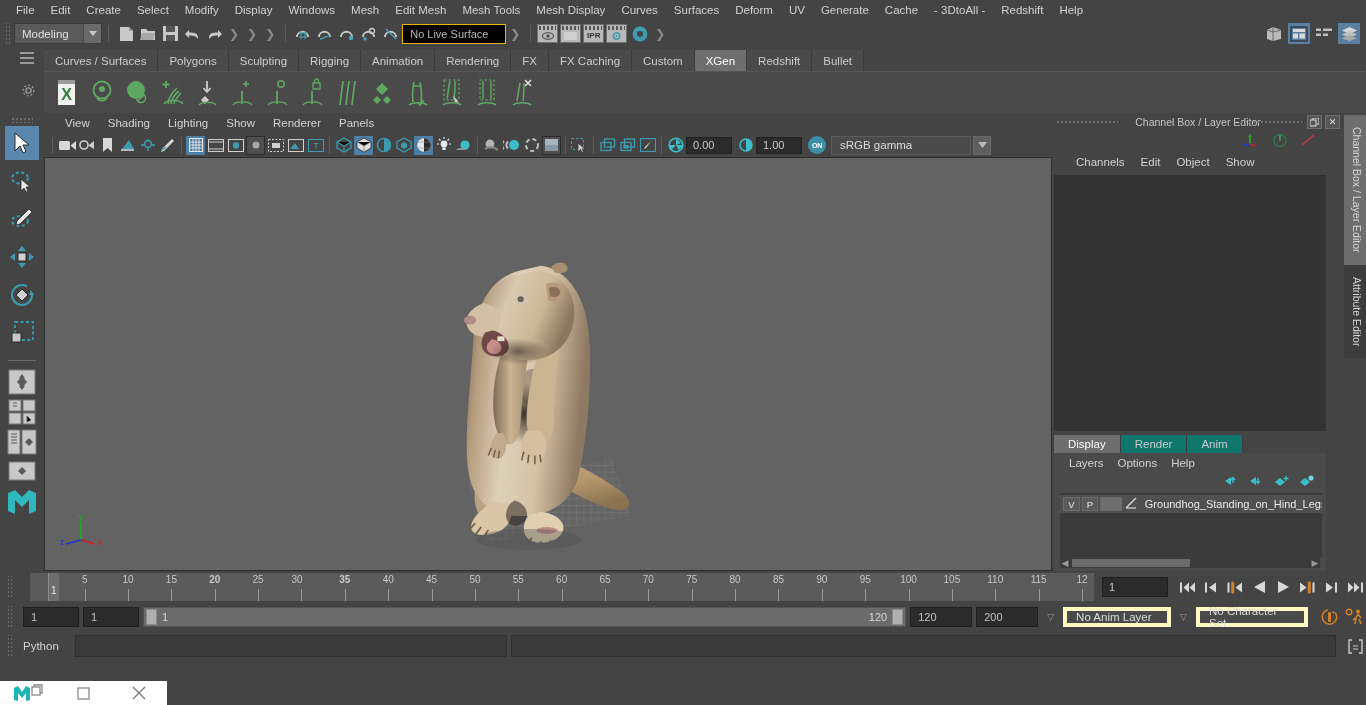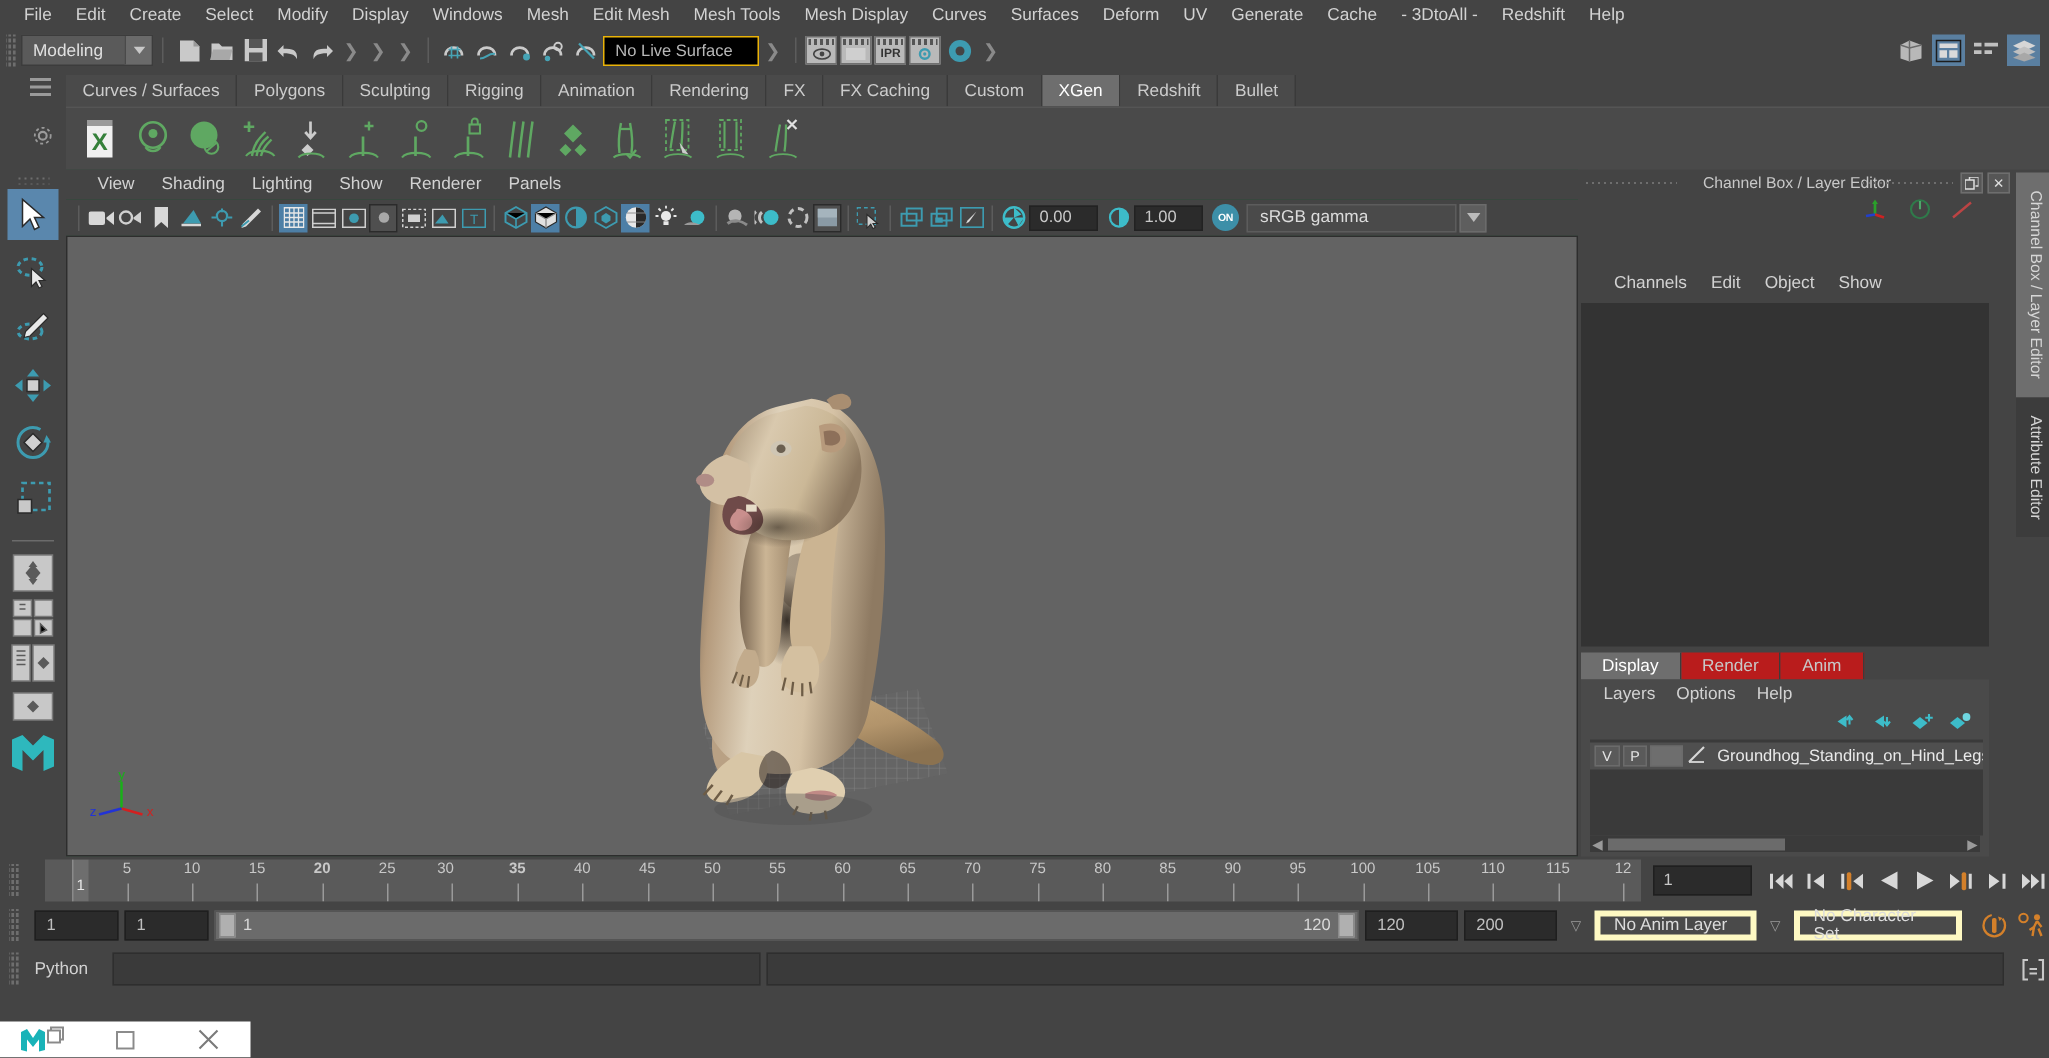--- a/index.html
+++ b/index.html
@@ -148,27 +148,27 @@
     background-size: 4px 4px;
   }
   .rp-title .dots-l { left: 4px; }
   .rp-title .dots-r { right: 42px; }
   .rp-wbtn { position: absolute; top: 2px; width: 15px; height: 14px;
     border: 1px solid #6e6e6e; background: #565656;
     display: flex; align-items: center; justify-content: center;
     font-size: 9px; color: #e0e0e0; }
   .rp-tools { height: 20px; display: flex; align-items: center; justify-content: flex-end;
               padding-right: 28px; gap: 12px; }
-  .rp-menu { height: 22px; display: flex; align-items: center; padding-left: 16px; margin-top: 27px; }
+  .rp-menu { height: 22px; display: flex; align-items: center; padding-left: 16px; }
   .rp-menu .mi { padding: 1px 8px; font-size: 11.5px; color: #d2d2d2; }
   .channelarea { flex: 1; background: #333333; margin: 2px 18px 2px 2px; }
 
   .layertabs { display: flex; align-items: flex-end; height: 20px; padding-left: 2px; }
   .ltab { height: 18px; padding: 0 14px; display:flex; align-items:center; font-size:11.5px;
-          background: #b91c1c; color: #c8c8c8; border-right: 1px solid #3c3c3c; }
+          background: #0f766e; color: #c8c8c8; border-right: 1px solid #3c3c3c; }
   .ltab.active { background: #6e6e6e; color: #ffffff; }
   .layerbody { background: #4a4a4a; margin: 0 18px 0 2px; flex: 0 0 118px; display:flex; flex-direction:column; }
   .layermenu { height: 20px; display: flex; align-items: center; padding-left: 8px; }
   .layermenu .mi { padding: 1px 7px; font-size: 11.5px; color: #d2d2d2; }
   .layerbtns { height: 18px; display:flex; align-items:center; justify-content:flex-end; gap:10px; padding-right: 12px; }
   .layerlist { flex: 1; background: #3a3a3a; margin: 2px 4px 0 6px; padding-top: 2px; }
   .layerrow { display: flex; align-items: center; height: 18px; background: #4f4f4f; gap: 2px; padding-left: 3px; }
   .lbtn { width: 17px; height: 14px; border: 1px solid #6b6b6b; background: #5a5a5a;
           font-size: 9.5px; color: #e6e6e6; display:flex; align-items:center; justify-content:center; }
   .lswatch { width: 22px; height: 14px; border: 1px solid #6b6b6b; background: #6e6e6e; }

